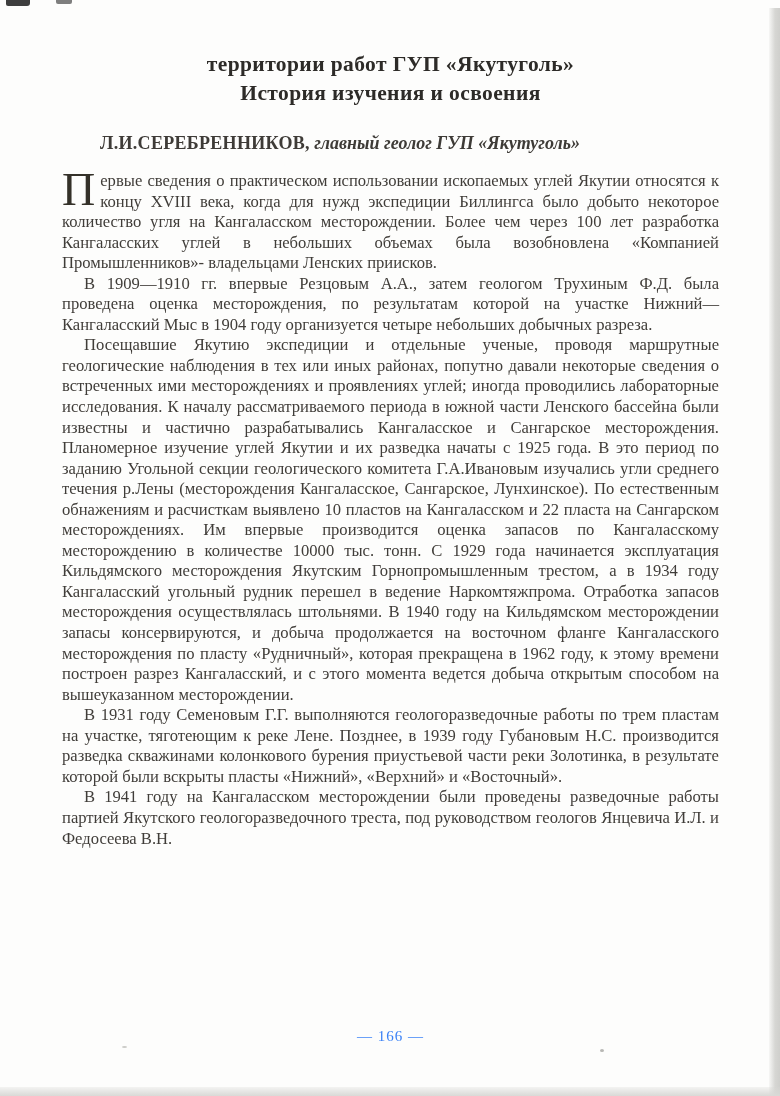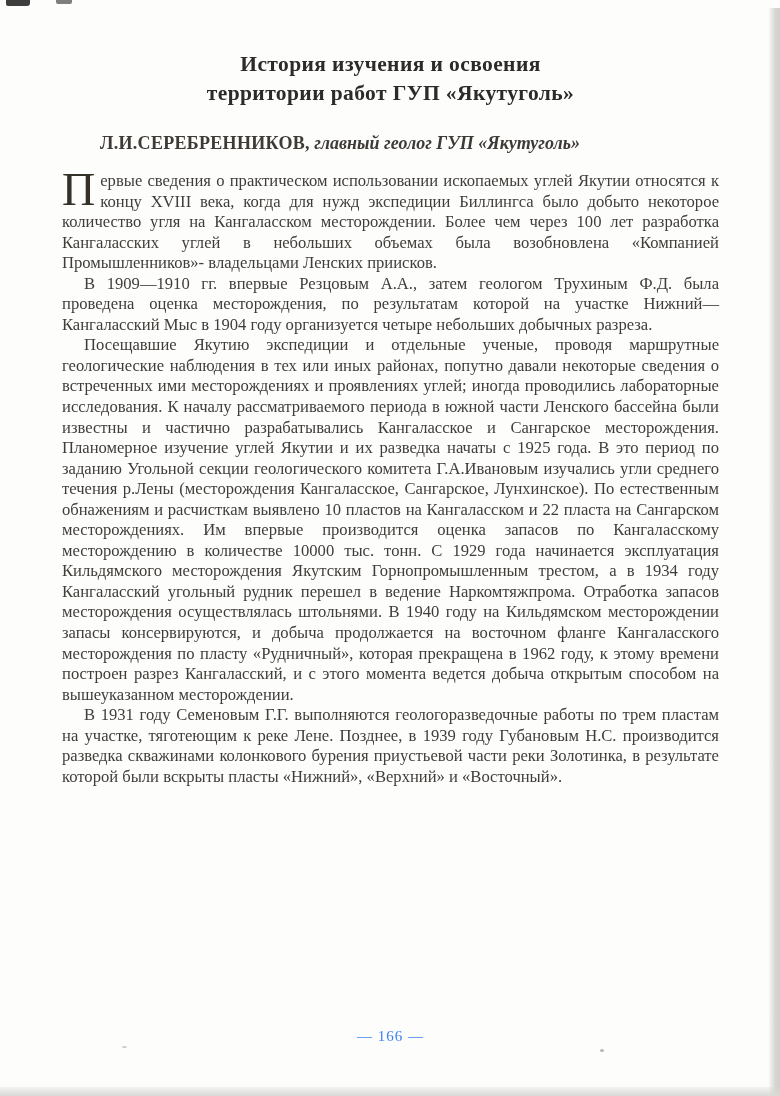--- a/index.html
+++ b/index.html
@@ -132,33 +132,34 @@
   }
 </style>
 </head>
 <body>
 
 <div class="page">
 
   <div class="content">
 
     <h1 class="title">
+      <span class="tl">территории работ ГУП «Якутуголь»</span>
       <span class="tl">История изучения и освоения</span>
-      <span class="tl">территории работ ГУП «Якутуголь»</span>
     </h1>
 
     <div class="author">
       <span class="author-name">Л.И.СЕРЕБРЕННИКОВ,</span><span class="author-role"> главный геолог ГУП «Якутуголь»</span>
     </div>
 
     <div class="body-text">
       <p><span class="dropcap">П</span><span>ервые сведения о практическом использовании ископаемых углей Якутии относятся к концу XVIII века, когда для нужд экспедиции Биллингса было добыто некоторое количество угля на Кангаласском месторождении. Более чем через 100 лет разработка Кангаласских углей в небольших объемах была возобновлена «Компанией Промышленников»- владельцами Ленских приисков.</span></p>
       <p class="indent">В 1909—1910 гг. впервые Резцовым А.А., затем геологом Трухиным Ф.Д. была проведена оценка месторождения, по результатам которой на участке Нижний—Кангаласский Мыс в 1904 году организуется четыре небольших добычных разреза.</p>
       <p class="indent">Посещавшие Якутию экспедиции и отдельные ученые, проводя маршрутные геологические наблюдения в тех или иных районах, попутно давали некоторые сведения о встреченных ими месторождениях и проявлениях углей; иногда проводились лабораторные исследования. К началу рассматриваемого периода в южной части Ленского бассейна были известны и частично разрабатывались Кангаласское и Сангарское месторождения. Планомерное изучение углей Якутии и их разведка начаты с 1925 года. В это период по заданию Угольной секции геологического комитета Г.А.Ивановым изучались угли среднего течения р.Лены (месторождения Кангаласское, Сангарское, Лунхинское). По естественным обнажениям и расчисткам выявлено 10 пластов на Кангаласском и 22 пласта на Сангарском месторождениях. Им впервые производится оценка запасов по Кангаласскому месторождению в количестве 10000 тыс. тонн. С 1929 года начинается эксплуатация Кильдямского месторождения Якутским Горнопромышленным трестом, а в 1934 году Кангаласский угольный рудник перешел в ведение Наркомтяжпрома. Отработка запасов месторождения осуществлялась штольнями. В 1940 году на Кильдямском месторождении запасы консервируются, и добыча продолжается на восточном фланге Кангаласского месторождения по пласту «Рудничный», которая прекращена в 1962 году, к этому времени построен разрез Кангаласский, и с этого момента ведется добыча открытым способом на вышеуказанном месторождении.</p>
       <p class="indent">В 1931 году Семеновым Г.Г. выполняются геологоразведочные работы по трем пластам на участке, тяготеющим к реке Лене. Позднее, в 1939 году Губановым Н.С. производится разведка скважинами колонкового бурения приустьевой части реки Золотинка, в результате которой были вскрыты пласты «Нижний», «Верхний» и «Восточный».</p>
+      <p class="indent">В 1941 году на Кангаласском месторождении были проведены разведочные работы партией Якутского геологоразведочного треста, под руководством геологов Янцевича И.Л. и Федосеева В.Н.</p>
     </div>
 
   </div>
 
   <div class="page-number">— 166 —</div>
 
   <div class="edge-right"></div>
   <div class="edge-bottom"></div>
   <div class="smudge-a"></div>
   <div class="smudge-b"></div>

